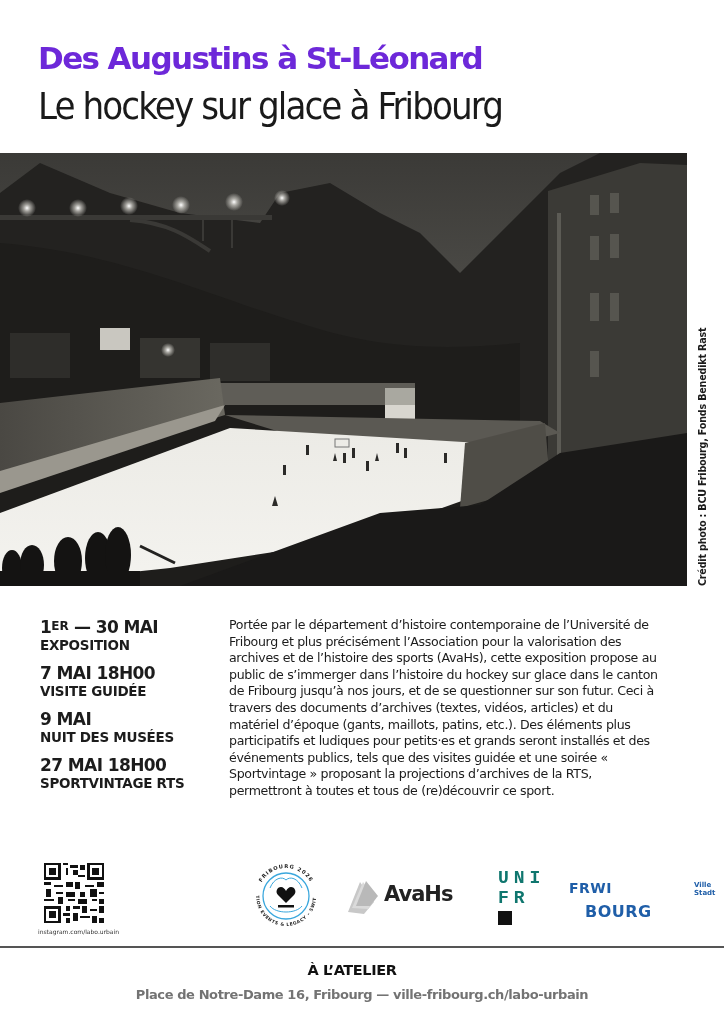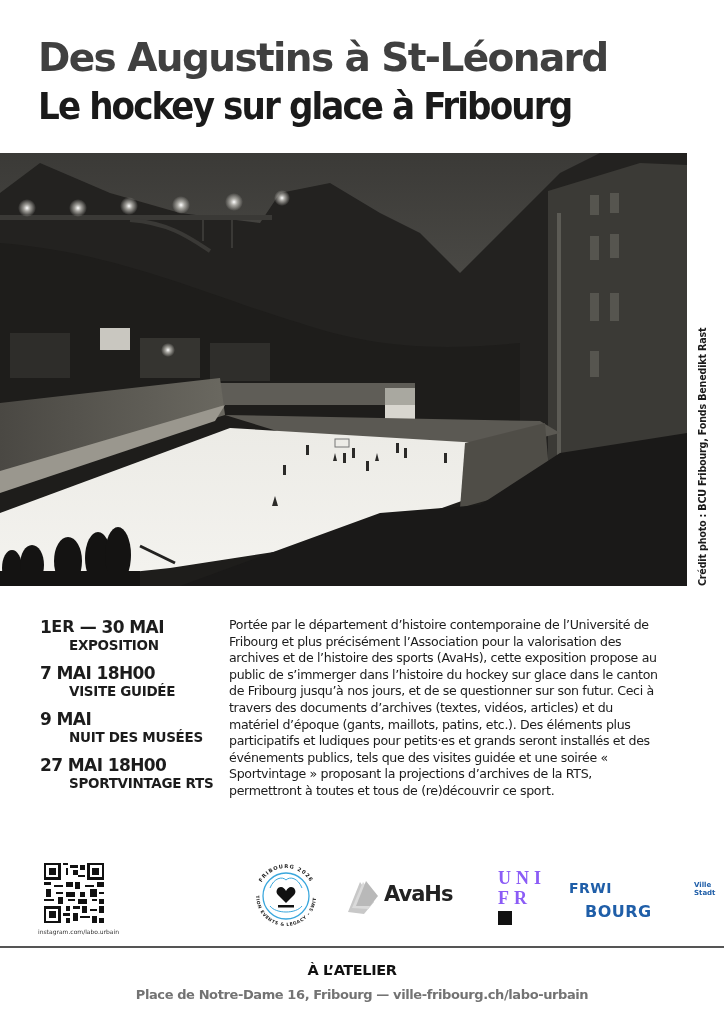--- a/index.html
+++ b/index.html
@@ -2,71 +2,71 @@
 <html><head>
   <meta charset="utf-8">
   <style>
     html, body { margin: 0; padding: 0; }
     body {
       width: 724px; height: 1024px; background: #ffffff; position: relative; overflow: hidden;
       font-family: "DejaVu Sans", sans-serif; color: #1c1c1c;
     }
     .title {
       position: absolute; left: 38px; top: 36px; margin: 0;
-      font-family: "DejaVu Sans", sans-serif; font-weight: bold; font-size: 39px;
-      letter-spacing: -1.6px; line-height: 44px; color: #404040; white-space: nowrap;
+      font-family: "DejaVu Sans", sans-serif; font-weight: bold; font-size: 31px;
+      letter-spacing: -1.6px; line-height: 44px; color: #6d28d9; white-space: nowrap;
     }
     .subtitle {
       position: absolute; left: 38px; top: 83px; margin: 0;
-      font-family: "DejaVu Sans", sans-serif; font-weight: bold; font-size: 38px;
+      font-family: "DejaVu Sans", sans-serif; font-weight: normal; font-size: 38px;
       letter-spacing: -1.9px; line-height: 46px; color: #1a1a1a; white-space: nowrap;
       font-stretch: condensed;
     }
     .photo {
       position: absolute; left: 0; top: 153px; width: 687px; height: 433px; overflow: hidden;
       background: #2b2a27;
     }
     .photo svg { display: block; }
     .credit {
       position: absolute; left: 697px; top: 586px; transform-origin: 0 0; transform: rotate(-90deg);
       font-family: "DejaVu Sans", sans-serif; font-weight: bold; font-size: 9.6px; color: #1c1c1c;
       white-space: nowrap; width: 260px; letter-spacing: -0.2px;
     }
     .schedule { position: absolute; left: 40px; top: 618px; width: 185px; }
     .event { margin-bottom: 10px; }
     .event-date {
       font-family: "DejaVu Sans", sans-serif; font-weight: bold; font-size: 17px; line-height: 19px;
       letter-spacing: -0.6px; color: #1c1c1c; white-space: nowrap;
     }
-    .event-date sup { font-size: 16px; vertical-align: top; position: relative; top: -1px; letter-spacing: 0; }
+    .event-date sup { font-size: 12px; vertical-align: top; position: relative; top: -1px; letter-spacing: 0; }
     .event-label {
       font-family: "DejaVu Sans", sans-serif; font-weight: bold; font-size: 13.5px; line-height: 17px;
-      letter-spacing: -0.3px; color: #1c1c1c; white-space: nowrap; margin-left: 29px;
+      letter-spacing: -0.3px; color: #1c1c1c; white-space: nowrap;
     }
     .desc {
       position: absolute; left: 229px; top: 617px; width: 430px;
       font-family: "DejaVu Sans", sans-serif; font-size: 12.6px; line-height: 16.6px;
       letter-spacing: -0.35px; color: #1c1c1c; margin: 0;
     }
     .qr { position: absolute; left: 44px; top: 863px; width: 60px; height: 60px; }
     .qr-caption {
       position: absolute; left: 38px; top: 928px; font-size: 6px; color: #333;
       font-family: "DejaVu Sans", sans-serif; white-space: nowrap;
     }
     .logo { position: absolute; }
     .logo-fribourg2026 { left: 248px; top: 858px; width: 76px; height: 76px; }
     .logo-avahs { left: 346px; top: 876px; height: 40px; width: 120px; }
     .avahs-text {
       position: absolute; left: 38px; top: 6px; font-family: "DejaVu Sans", sans-serif;
       font-weight: bold; font-size: 21px; letter-spacing: -1px; color: #222;
     }
     .logo-unifr { left: 498px; top: 868px; width: 56px; height: 62px; }
     .unifr-row {
-      font-family: Liberation Serif, serif; font-weight: bold; font-size: 18px; line-height: 20px;
-      color: #8b5cf6; letter-spacing: 5px; white-space: nowrap;
+      font-family: Liberation Mono, monospace; font-weight: bold; font-size: 18px; line-height: 20px;
+      color: #0f766e; letter-spacing: 5px; white-space: nowrap;
     }
     .unifr-block { width: 14px; height: 14px; background: #111; margin-top: 3px; }
     .logo-ville { left: 569px; top: 876px; width: 130px; height: 54px; color: #1f5ea8; }
     .ville-line1 {
       position: absolute; left: 0; top: 0; font-family: "DejaVu Sans", sans-serif; font-weight: bold;
       font-size: 14px; letter-spacing: 0.5px; line-height: 24px; white-space: nowrap;
     }
     .ville-line2 {
       position: absolute; left: 16px; top: 24px; font-family: "DejaVu Sans", sans-serif; font-weight: bold;
       font-size: 16px; letter-spacing: 0.5px; line-height: 24px; white-space: nowrap;

